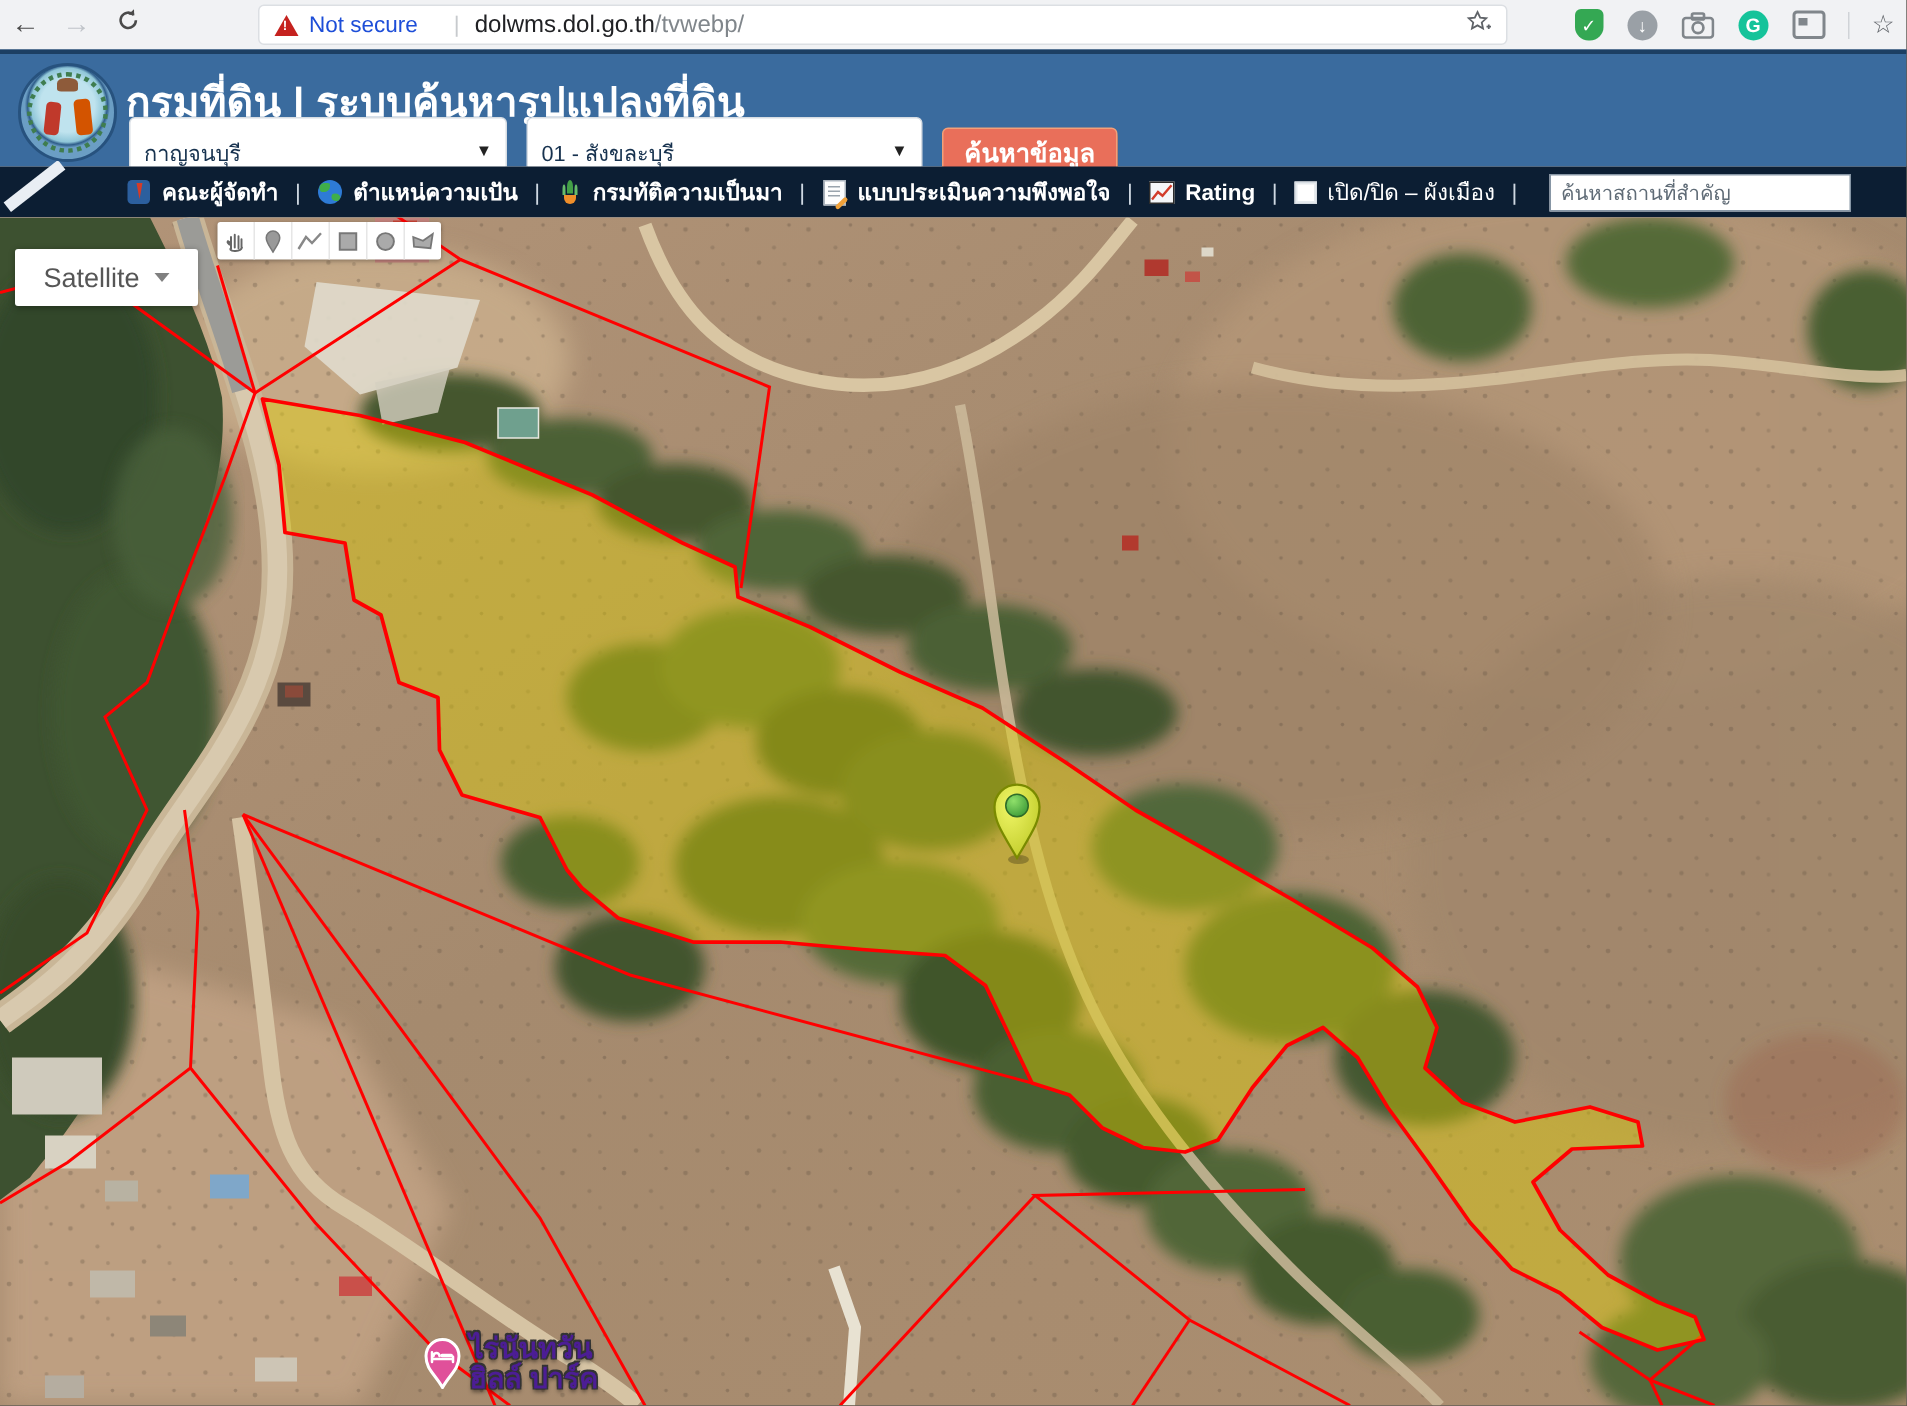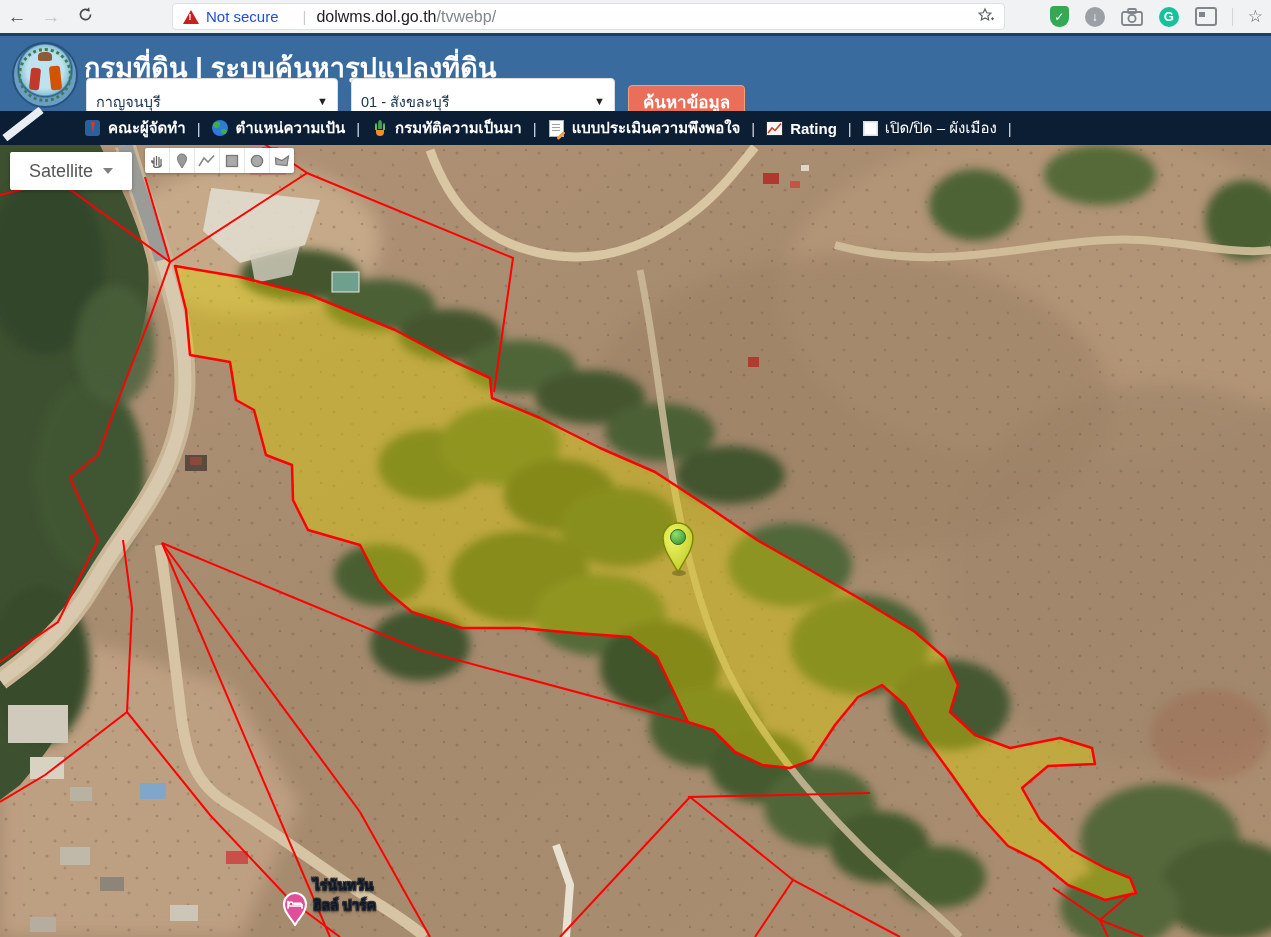--- a/index.html
+++ b/index.html
@@ -76,29 +76,29 @@
   .memoic::after{content:"";position:absolute;right:-3px;bottom:-1px;width:10px;height:3px;background:#f0a13a;transform:rotate(-45deg);border-radius:2px;}
   .rateic{width:15px;height:13px;background:#f4f6f8;border:1px solid #2c2c2c;position:relative;overflow:hidden;}
   .rateic svg{position:absolute;inset:0;}
   .chk{width:13px;height:13px;background:#fff;border:1px solid #d7dde3;box-shadow:inset 0 0 0 1px #e8ecef;cursor:pointer;}
   .psearch{margin-left:10px;width:201px;height:25px;border:1px solid #8796a5;background:#fff;
     font-size:13.5px;padding:0 7px;box-sizing:border-box;font-family:inherit;color:#333;}
   .psearch::placeholder{color:#5f6b76;}
 
   
   .map{position:absolute;left:0;top:145px;width:1271px;height:792px;overflow:hidden;background:#a98e72;cursor:grab;}
-  .maptype{position:absolute;left:10px;top:7px;width:122px;height:38px;background:#fff;border-radius:2px;
+  .maptype{position:absolute;left:10px;top:21px;width:122px;height:38px;background:#fff;border-radius:2px;
     box-shadow:0 1px 4px rgba(0,0,0,.3);display:flex;align-items:center;justify-content:center;gap:10px;
     font-size:18px;color:#565656;cursor:pointer;z-index:5;}
   .maptype .car{width:0;height:0;border-left:5px solid transparent;border-right:5px solid transparent;border-top:6px solid #808080;}
   .drawbar{position:absolute;left:145px;top:3px;height:25px;background:#fff;border-radius:2px;
     box-shadow:0 1px 3px rgba(0,0,0,.3);display:flex;z-index:5;}
   .dbtn{width:24px;height:25px;display:flex;align-items:center;justify-content:center;cursor:pointer;border-right:1px solid #e6e6e6;}
   .dbtn:last-child{border-right:none;}
-  .poi-label{position:absolute;left:313px;top:730px;z-index:4;color:#0f172a;font-size:14px;font-weight:bold;line-height:20px;
+  .poi-label{position:absolute;left:313px;top:745px;z-index:4;color:#4c1d95;font-size:19px;font-weight:bold;line-height:20px;
     text-shadow:-1px -1px 0 #333,1px -1px 0 #333,-1px 1px 0 #333,1px 1px 0 #333,0 2px 3px rgba(0,0,0,.6);cursor:pointer;}
   .poi-pin{position:absolute;left:282px;top:747px;z-index:4;cursor:pointer;}
 </style>
 </head>
 <body>
 
 <div class="screen">
 
   <div class="chrome">
     <div class="navbtn">←</div>
@@ -202,20 +202,21 @@
           </span>
         </span>
       <span>Rating</span>
     </span>
     <span class="msep">|</span>
     <span class="mitem">
       <span class="chk"></span>
       <span style="font-weight:normal">เปิด/ปิด – ผังเมือง</span>
     </span>
     <span class="msep">|</span>
+    <input class="psearch" placeholder="ค้นหาสถานที่สำคัญ" style="">
   </div>
 
   <div class="map">
     <svg width="1271" height="792" viewBox="0 0 1271 792">
       <defs>
         <linearGradient id="ground" x1="0" y1="0" x2="1" y2="1">
           <stop offset="0" stop-color="#b29478"></stop>
             <stop offset=".45" stop-color="#a58a6e"></stop>
             <stop offset="1" stop-color="#ab8e70"></stop>
         </linearGradient>

